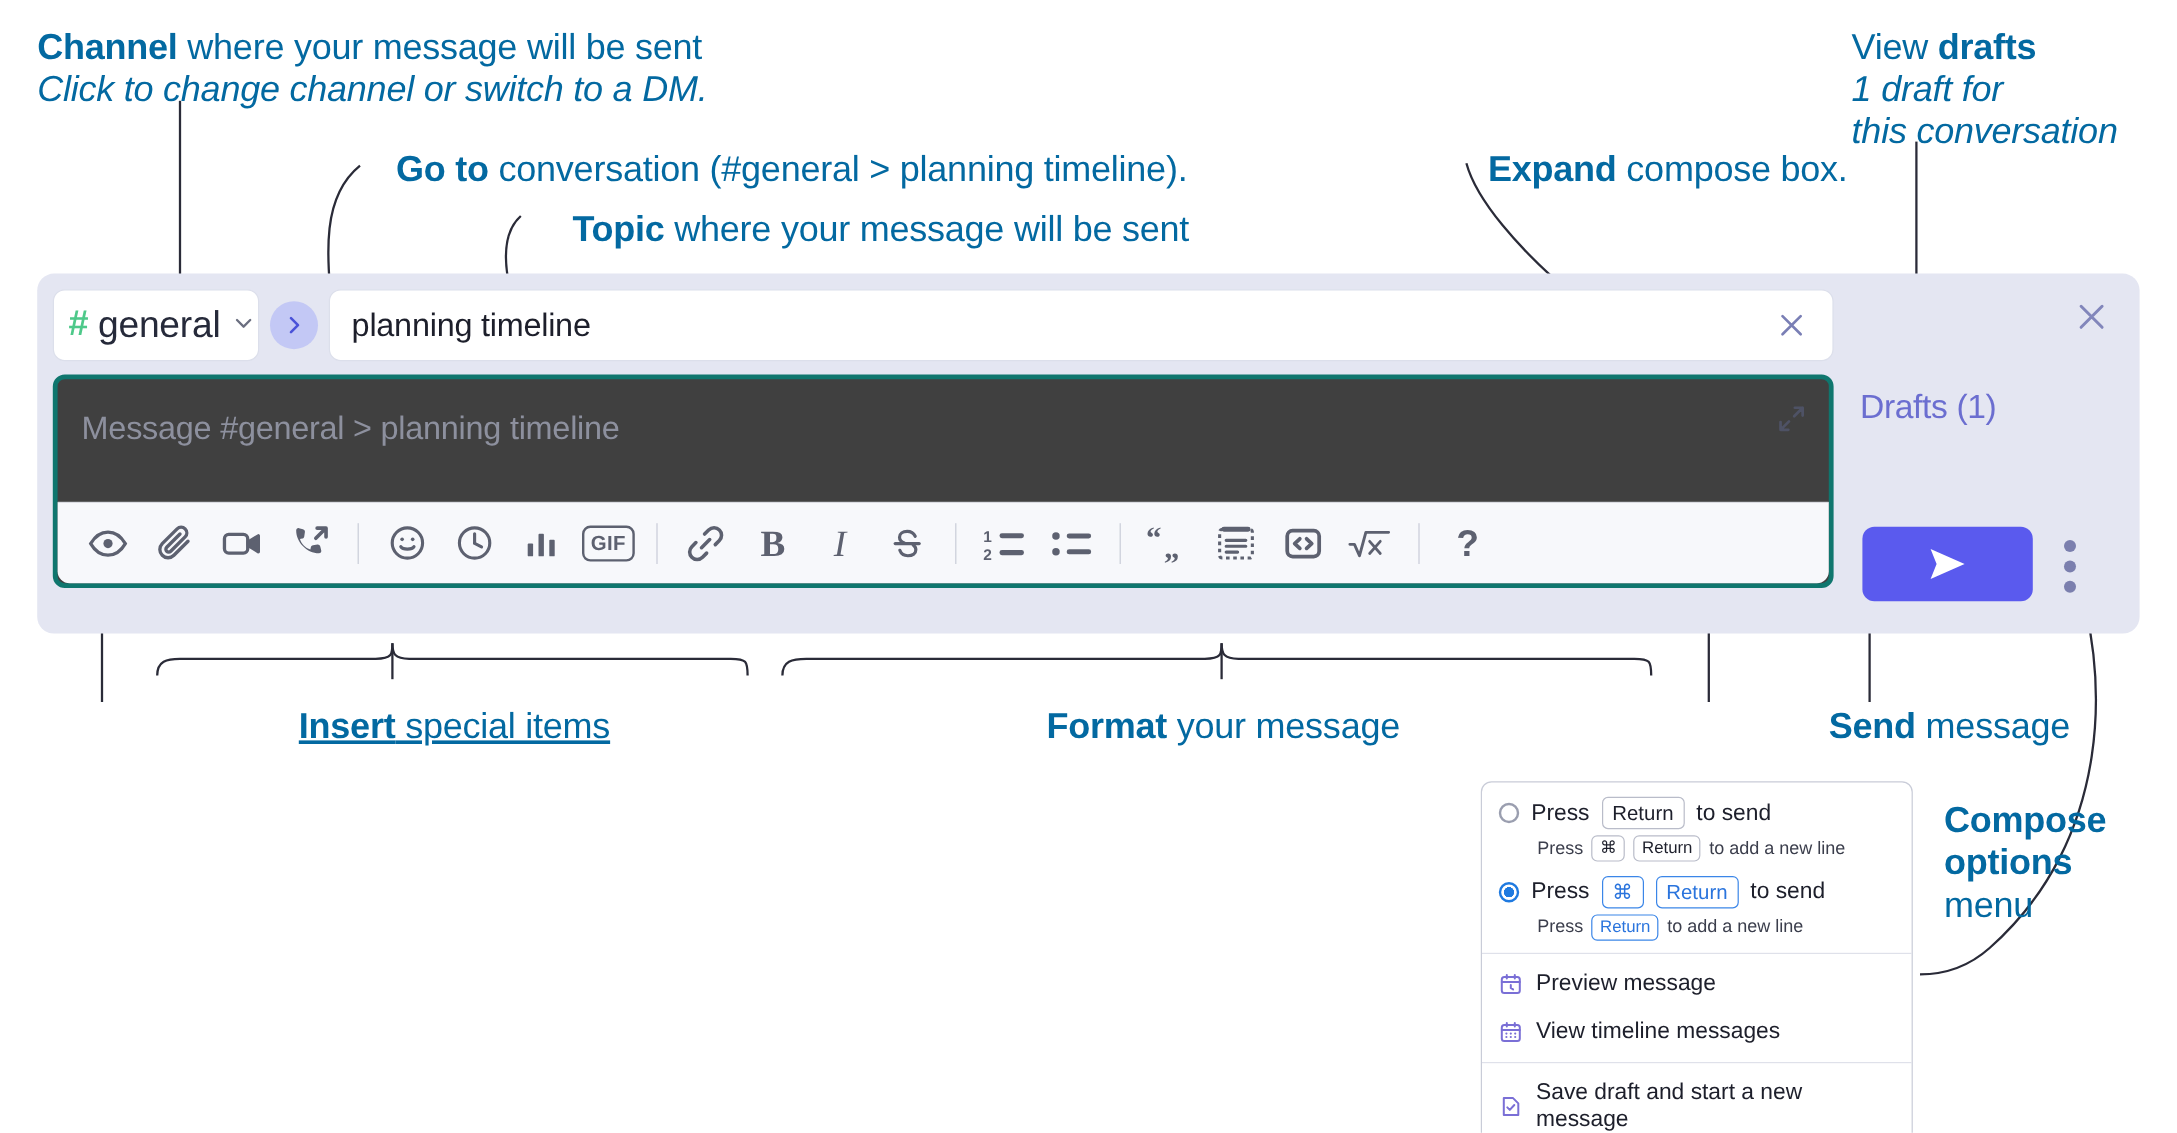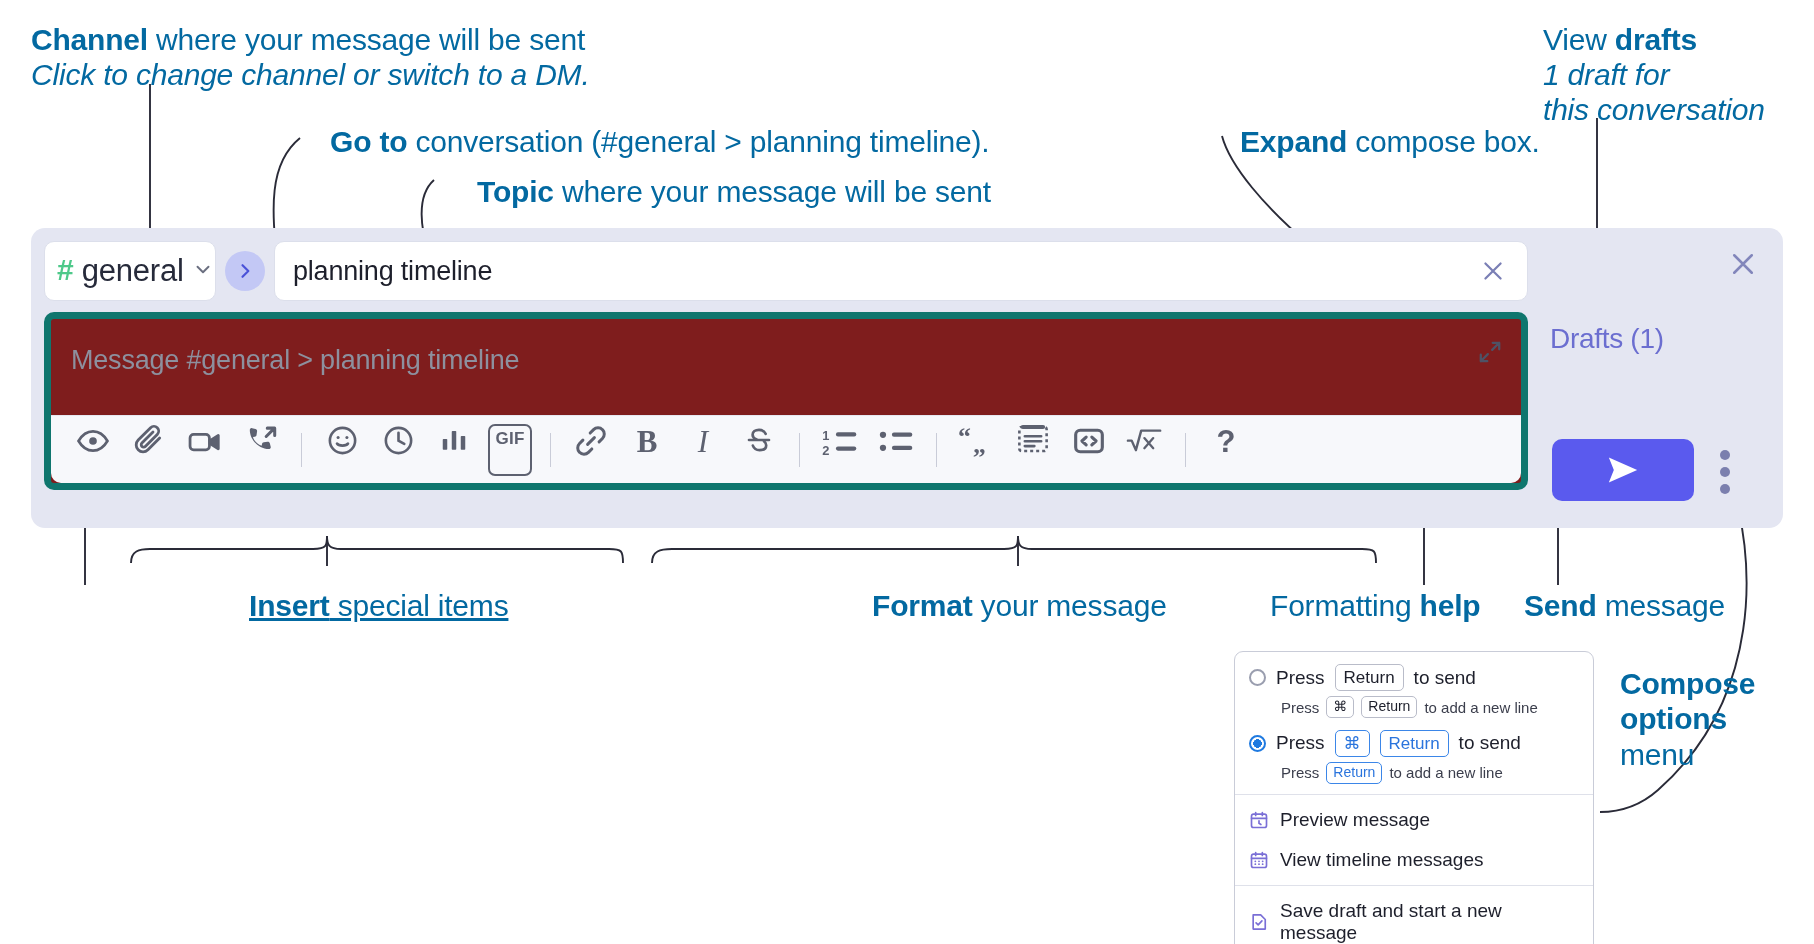--- a/index.html
+++ b/index.html
@@ -41,35 +41,35 @@
 
   .topic-field{
     flex:1;height:60px;background:#ffffff;border:1px solid #dcdfeb;border-radius:10px;
     display:flex;align-items:center;padding:0 16px 0 18px;box-sizing:border-box;
   }
   .topic-value{font-size:27px;color:#1d1f2b;letter-spacing:-.2px;}
   .topic-clear{margin-left:auto;display:flex;align-items:center;justify-content:center;
     width:36px;height:36px;}
 
   .msgbox{
-    margin-top:11px;background:#7f1d1d;border:7px solid #0f766e;border-radius:10px;
+    margin-top:11px;background:#404040;border:4px solid #0f766e;border-radius:10px;
     width:100%;box-sizing:border-box;height:178px;position:relative;
   }
   .msg-placeholder{
     position:absolute;left:20px;top:26px;font-size:27px;color:#8d909e;letter-spacing:-.2px;
   }
   .expand-btn{position:absolute;right:14px;top:16px;width:34px;height:34px;
     display:flex;align-items:center;justify-content:center;}
 
   .toolbar{
     position:absolute;left:0;right:0;bottom:0;height:68px;
     border-top:1px solid #e6e8f0;background:#f7f8fb;border-radius:0 0 10px 10px;
     display:flex;align-items:center;padding-left:14px;box-sizing:border-box;gap:0;
   }
-  .tb-btn{width:56px;height:52px;display:flex;justify-content:center;
+  .tb-btn{width:56px;height:52px;display:flex;align-items:center;justify-content:center;
     color:#5d6170;flex:0 0 auto;}
   .tb-sep{width:1px;height:34px;background:#c9ccd8;margin:0 12px;flex:0 0 auto;}
   .gif-box{border:2.6px solid #5d6170;border-radius:7px;font-size:17px;font-weight:700;
     padding:3px 5px;letter-spacing:.3px;color:#5d6170;}
   .bold-g{font-size:31px;font-weight:700;font-family:"Liberation Serif",serif;}
   .ital-g{font-size:31px;font-style:italic;font-family:"Liberation Serif",serif;}
   .help-g{font-size:31px;font-weight:600;}
 
   
   .send-btn{
@@ -382,23 +382,20 @@
 
 
   <div class="abs anno" style="left:249px;top:588px;width:420px;text-decoration:underline;">
     <b>Insert</b><span> special items</span>
   </div>
 
   <div class="abs anno" style="left:872px;top:588px;width:420px;">
     <b>Format</b><span> your message</span>
   </div>
 
-  <div class="abs anno" style="left:1270px;top:588px;width:280px;">
-    <span>Formatting </span><b>help</b>
-  </div>
 
   <div class="abs anno" style="left:1524px;top:588px;width:280px;">
     <b>Send</b><span> message</span>
   </div>
 
   <div class="abs anno" style="left:1620px;top:666px;width:200px;line-height:1.18;">
     <div><b>Compose</b></div>
     <div><b>options</b></div>
     <div>menu</div>
   </div>

